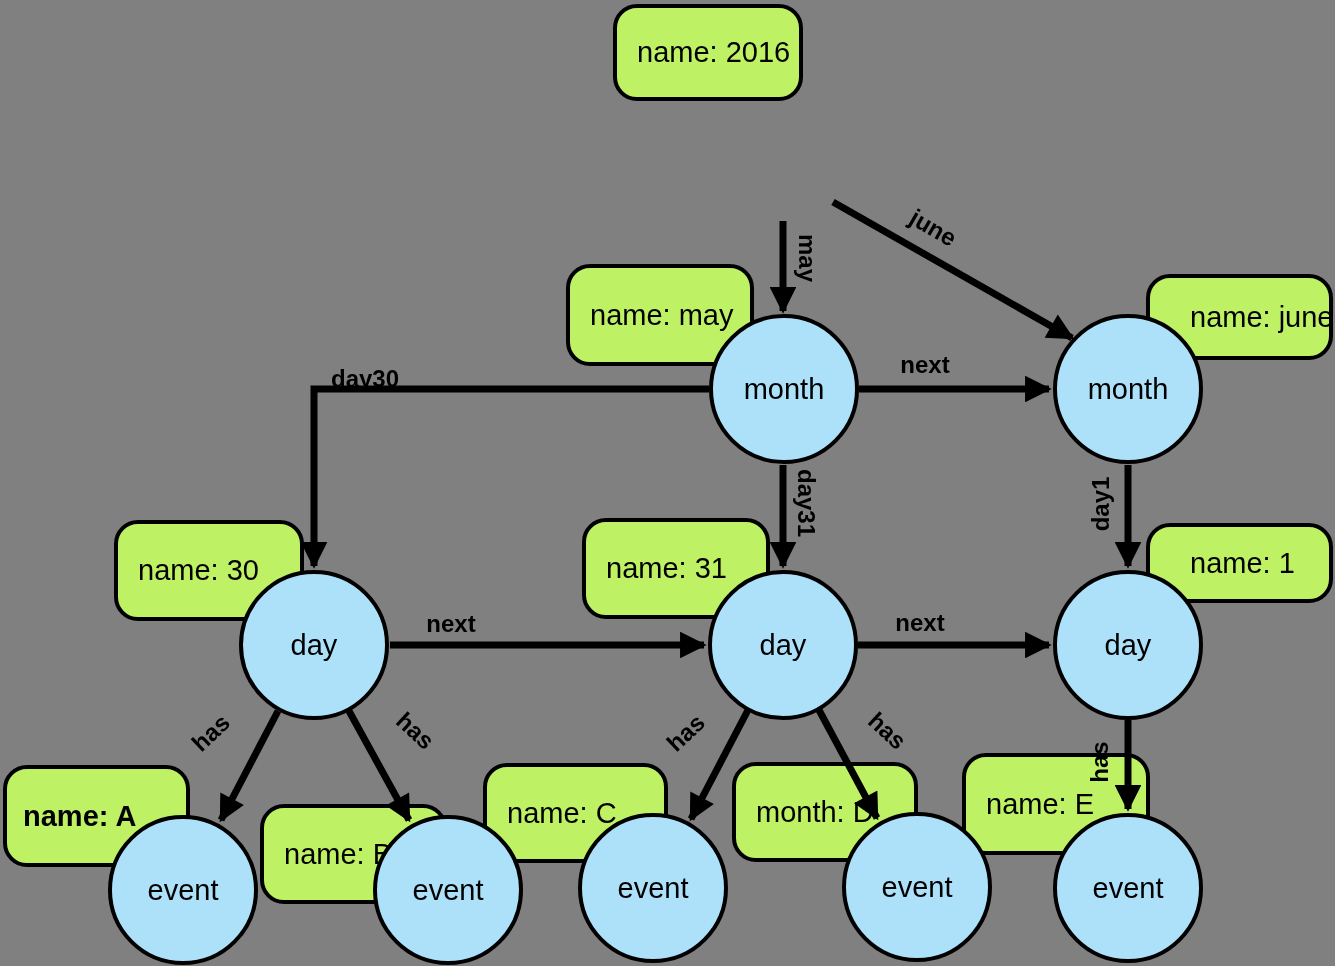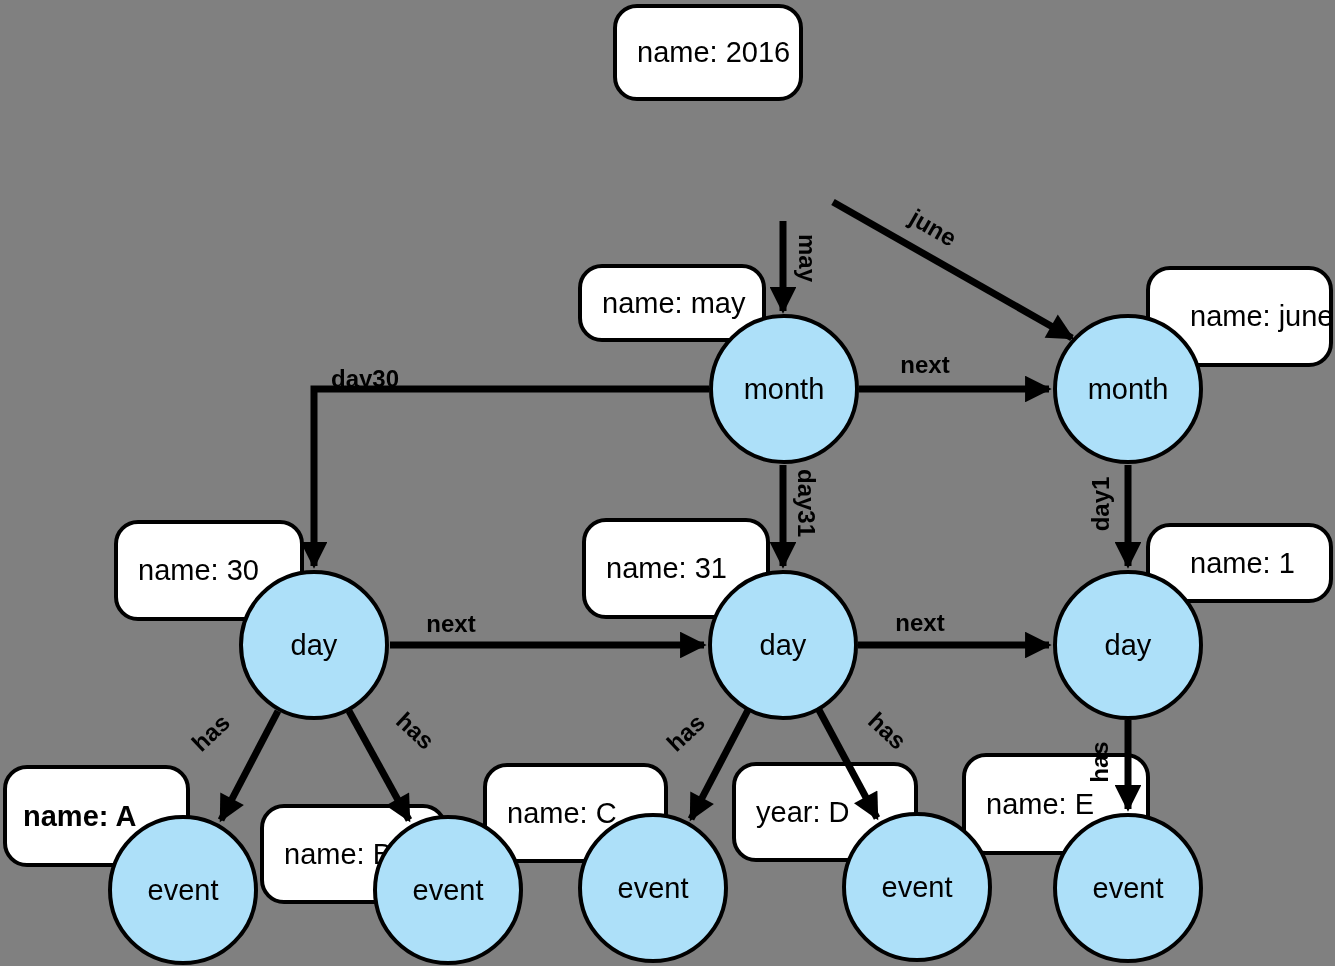--- a/index.html
+++ b/index.html
@@ -6,21 +6,21 @@
   .canvas{
     position:relative;
     width:1335px;height:966px;
     background:#808080;
     overflow:hidden;
     font-family:"Liberation Sans", sans-serif;
   }
   .prop-box{
     position:absolute;
     box-sizing:border-box;
-    background:#ffffff;
+    background:#bef264;
     border:4px solid #000000;
     border-radius:24px;
     display:flex;
     align-items:center;
     padding-left:20px;
     font-size:29px;
     color:#000000;
     white-space:nowrap;
   }
   .prop-box.pad-lg{padding-left:40px;}
@@ -50,29 +50,29 @@
     white-space:nowrap;
     transform-origin:center center;
   }
 </style>
 </head>
 <body>
 
 <div class="canvas">
 
   <div class="prop-box" style="left:613px;top:4px;width:190px;height:97px;">name: 2016</div>
-  <div class="prop-box" style="left:578px;top:264px;width:188px;height:78px;text-align:right;">name: may</div>
-  <div class="prop-box pad-lg" style="left:1146px;top:266px;width:187px;height:101px;text-align:right;">name: june</div>
+  <div class="prop-box" style="left:566px;top:264px;width:188px;height:102px;text-align:right;">name: may</div>
+  <div class="prop-box pad-lg" style="left:1146px;top:274px;width:187px;height:86px;text-align:right;">name: june</div>
   <div class="prop-box" style="left:114px;top:520px;width:190px;height:101px;">name: 30</div>
   <div class="prop-box" style="left:582px;top:518px;width:188px;height:101px;">name: 31</div>
   <div class="prop-box pad-lg" style="left:1146px;top:523px;width:187px;height:80px;">name: 1</div>
   <div class="prop-box" style="left:3px;top:765px;width:187px;height:102px;padding-left:16px;font-weight:bold;">name: A</div>
   <div class="prop-box" style="left:260px;top:804px;width:187px;height:100px;">name: B</div>
   <div class="prop-box" style="left:483px;top:763px;width:185px;height:100px;text-align:right;">name: C</div>
-  <div class="prop-box" style="left:732px;top:762px;width:186px;height:100px;">year: D</div>
+  <div class="prop-box" style="left:732px;top:762px;width:186px;height:100px;">month: D</div>
   <div class="prop-box" style="left:962px;top:753px;width:188px;height:102px;">name: E</div>
 
   <div class="node" style="left:709px;top:314px;">month</div>
   <div class="node" style="left:1053px;top:314px;">month</div>
   <div class="node" style="left:239px;top:570px;">day</div>
   <div class="node" style="left:708px;top:570px;">day</div>
   <div class="node" style="left:1053px;top:570px;">day</div>
   <div class="node" style="left:108px;top:815px;">event</div>
   <div class="node" style="left:373px;top:815px;">event</div>
   <div class="node" style="left:578px;top:813px;">event</div>

